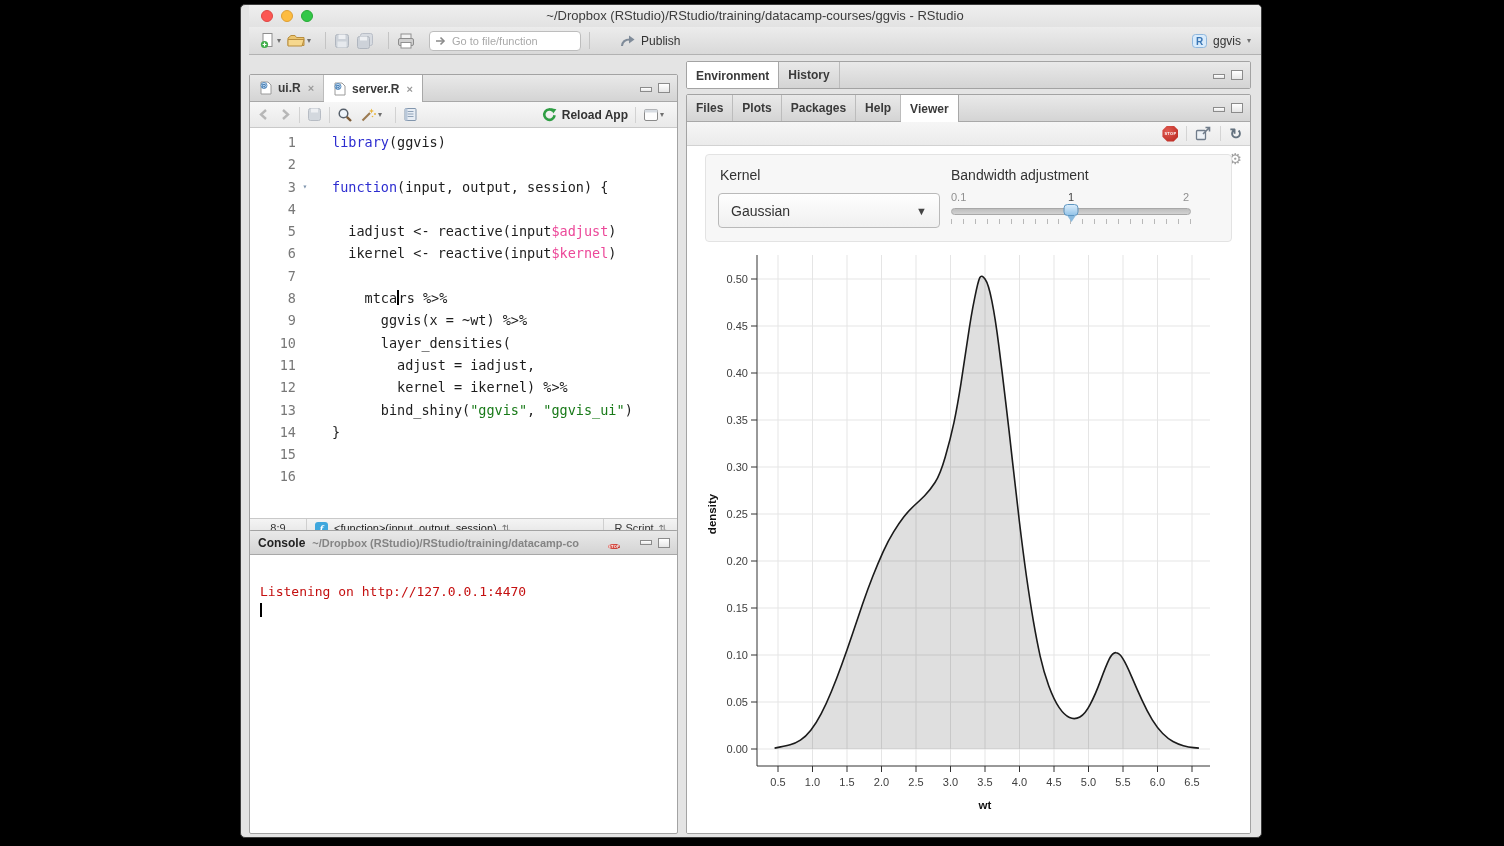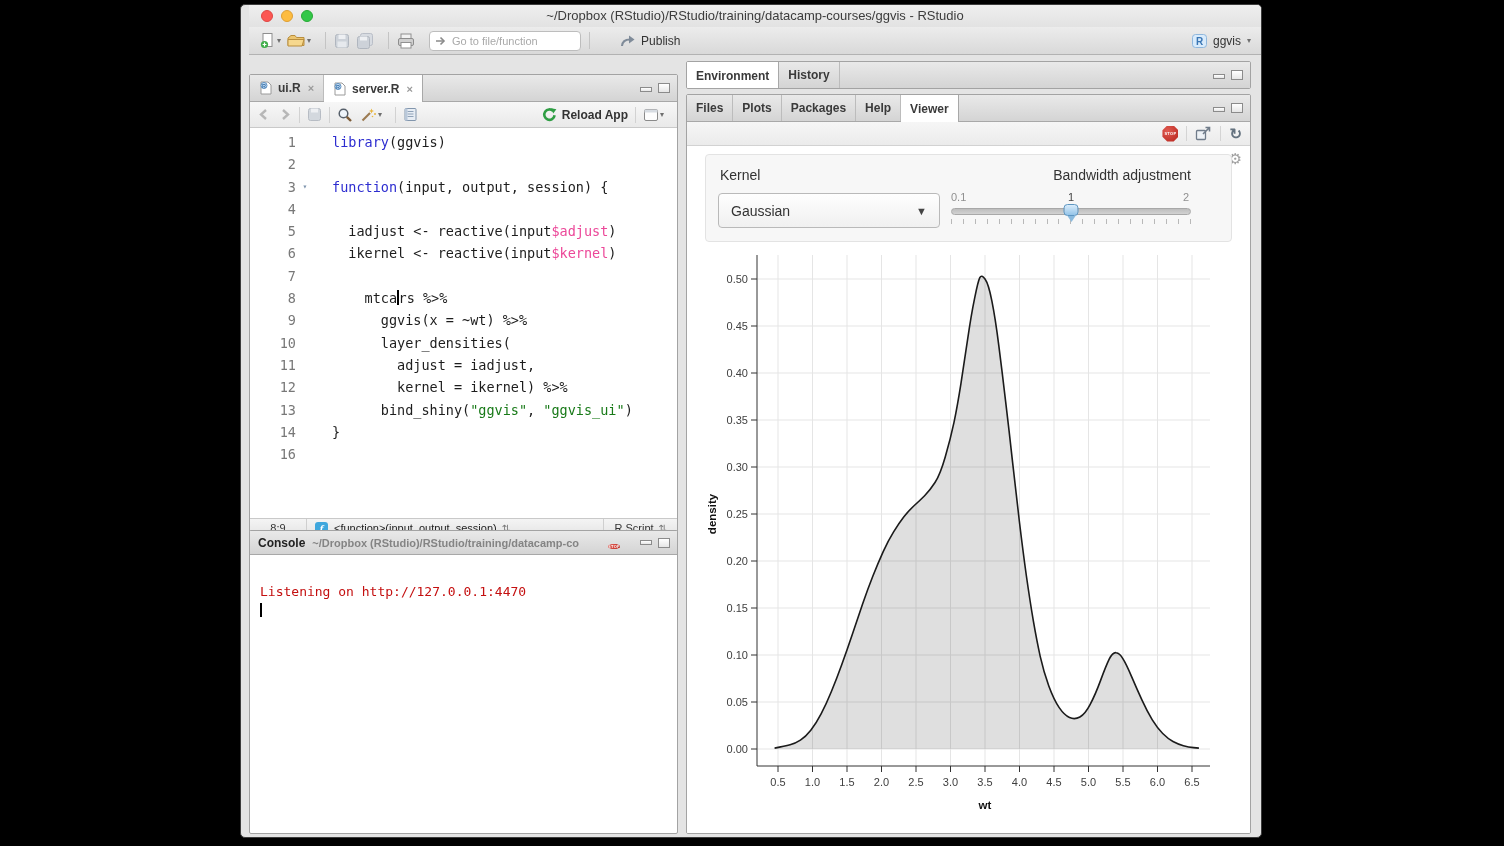--- a/index.html
+++ b/index.html
@@ -99,21 +99,21 @@
   .gear { position:absolute; right:8px; top:4px; font-size:15px; color:#a0a0a0; }
 
   .well { position:absolute; left:18px; top:8px; width:527px; height:88px; background:#f7f7f7;
           border:1px solid #e3e3e3; border-radius:4px; }
   .k-label { position:absolute; left:14px; top:12px; font-size:14px; color:#333; }
   .k-select { position:absolute; left:12px; top:38px; width:222px; height:35px; border:1px solid #b9b9b9; border-radius:4px;
               background:linear-gradient(#fefefe,#f0f0f0); display:flex; align-items:center; padding:0 12px;
               font-size:14px; color:#333; }
   .k-select .sel-caret { margin-left:auto; font-size:11px; color:#444; }
   .bw-group { position:absolute; left:245px; top:12px; width:240px; }
-  .bw-label { font-size:14px; color:#333;text-align:right; }
+  .bw-label { font-size:14px; color:#333; }
   .bw-scale { position:relative; height:14px; margin-top:8px; font-size:11px; color:#909090; }
   .bw-scale .mid { position:absolute; left:50%; transform:translateX(-50%); color:#444; }
   .bw-scale .max { position:absolute; right:2px; }
   .bw-track { position:relative; margin-top:3px; height:7px; border-radius:4px;
               background:linear-gradient(#bdbdbd,#d2d2d2); border:1px solid #a8a8a8; }
   .bw-handle { position:absolute; left:50%; top:-5px; transform:translateX(-50%); width:15px; height:12px;
                border:1px solid #5d96c2; border-radius:4px 4px 4px 4px;
                background:linear-gradient(#d9ecfb,#94c4e8); }
   .bw-handle:after { content:""; position:absolute; left:3px; top:11px; border-left:4px solid transparent;
                border-right:4px solid transparent; border-top:6px solid #8abade; }
@@ -290,20 +290,21 @@
           <div class="code-line"><span class="ln">5</span><span class="fold"></span><span class="ctext"><span>  iadjust &lt;- reactive(input</span><span class="tok-var">$adjust</span><span>)</span></span></div>
           <div class="code-line"><span class="ln">6</span><span class="fold"></span><span class="ctext"><span>  ikernel &lt;- reactive(input</span><span class="tok-var">$kernel</span><span>)</span></span></div>
           <div class="code-line"><span class="ln">7</span><span class="fold"></span><span class="ctext"></span></div>
           <div class="code-line"><span class="ln">8</span><span class="fold"></span><span class="ctext"><span>    mtca</span><span class="caret"></span><span>rs %&gt;%</span></span></div>
           <div class="code-line"><span class="ln">9</span><span class="fold"></span><span class="ctext"><span>      ggvis(x = ~wt) %&gt;%</span></span></div>
           <div class="code-line"><span class="ln">10</span><span class="fold"></span><span class="ctext"><span>      layer_densities(</span></span></div>
           <div class="code-line"><span class="ln">11</span><span class="fold"></span><span class="ctext"><span>        adjust = iadjust,</span></span></div>
           <div class="code-line"><span class="ln">12</span><span class="fold"></span><span class="ctext"><span>        kernel = ikernel) %&gt;%</span></span></div>
           <div class="code-line"><span class="ln">13</span><span class="fold"></span><span class="ctext"><span>      bind_shiny(</span><span class="tok-str">"ggvis"</span><span>, </span><span class="tok-str">"ggvis_ui"</span><span>)</span></span></div>
           <div class="code-line"><span class="ln">14</span><span class="fold"></span><span class="ctext"><span>}</span></span></div>
+          <div class="code-line"><span class="ln">15</span><span class="fold"></span><span class="ctext"></span></div>
           <div class="code-line"><span class="ln">16</span><span class="fold"></span><span class="ctext"></span></div>
         </div>
 
       <div class="statusbar">
         <span class="sb-pos">8:9</span>
         <span class="sb-div"></span>
         <span class="f-ico">f</span>
         <span class="sb-scope">&lt;function&gt;(input, output, session)</span>
         <span class="sb-updown">⇅</span>
         <span class="sb-right">

